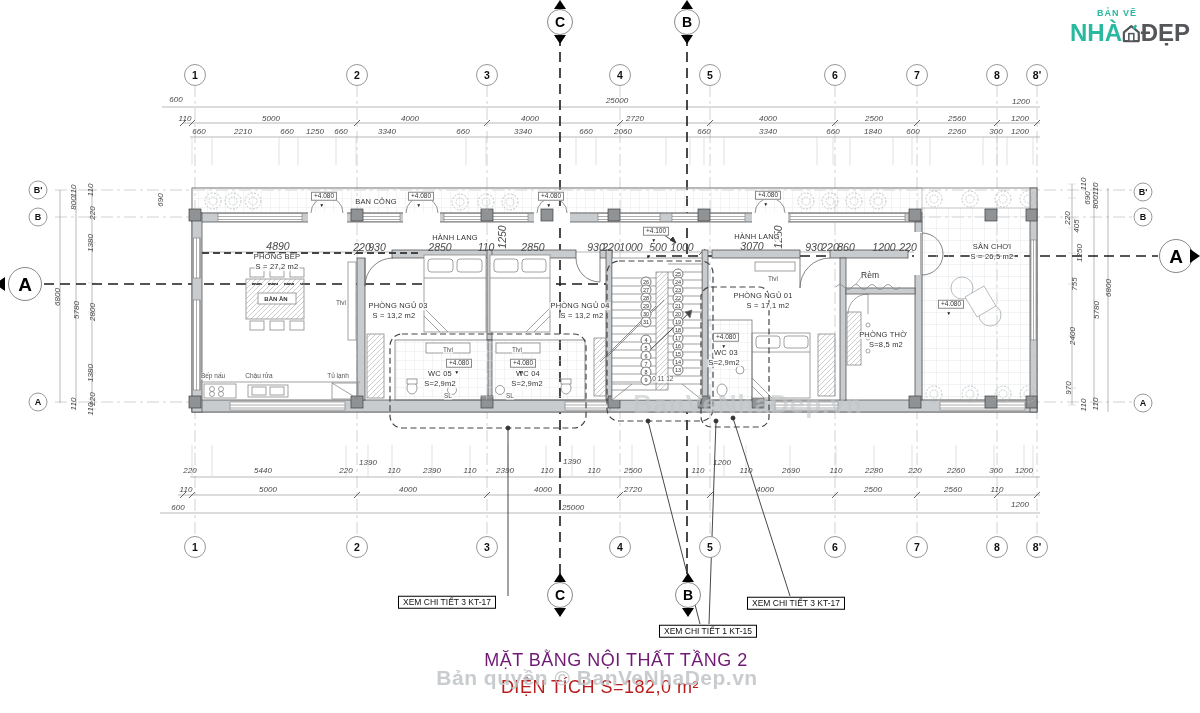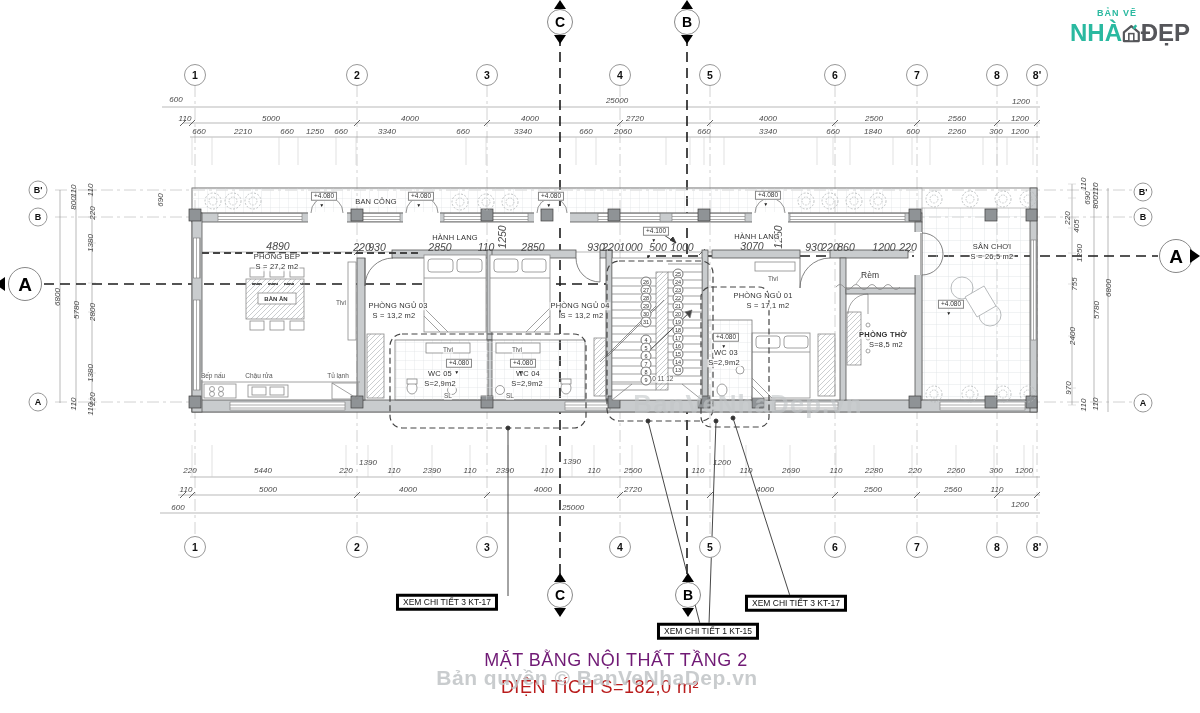--- a/index.html
+++ b/index.html
@@ -16,21 +16,21 @@
   .fix.b{font-weight:bold;font-size:6px;color:#333;}
   .fix.md{font-size:8.5px;color:#333;}
   .elev{font-size:6.5px;border:1px solid #888;background:#fff;padding:0 2px;color:#333;}
   .elev::after{content:"▼";position:absolute;left:30%;bottom:-8px;font-size:5px;color:#222;}
   .snum{width:9px;height:9px;border:1px solid #777;border-radius:50%;background:#fff;
         font-size:5.5px;display:flex;align-items:center;justify-content:center;color:#333;
         transform:translate(-50%,-50%);}
   .bubble{width:20px;height:20px;border:1px solid #999;border-radius:50%;background:#fff;
           font-size:10.5px;font-weight:bold;color:#111;display:flex;align-items:center;justify-content:center;z-index:3;}
   .bubble.sm{width:17px;height:17px;font-size:9px;}
-  .callout{font-size:8.5px;border:3px solid #000000;background:#fff;padding:1px 4px;color:#111;z-index:3;}
+  .callout{font-size:8.5px;border:1px solid #000000;background:#fff;padding:1px 4px;color:#111;z-index:3;}
   .wm{font-size:26px;font-weight:bold;color:#c3c7c9;opacity:.6;letter-spacing:1px;z-index:3;}
   .wm2{font-size:21px;font-weight:bold;color:#c0c4c6;opacity:.85;letter-spacing:.5px;z-index:4;}
   .sect{width:24px;height:24px;border:1px solid #888;border-radius:50%;background:#fff;color:#000;
         font-weight:bold;font-size:14px;display:flex;align-items:center;justify-content:center;z-index:3;}
   .sect::before,.sect::after{content:"";position:absolute;left:50%;margin-left:-6px;
         border-left:6px solid transparent;border-right:6px solid transparent;}
   .sect::before{top:-10px;border-bottom:9px solid #000;}
   .sect::after{bottom:-10px;border-top:9px solid #000;}
   .sect.s-big{width:32px;height:32px;font-size:19px;border-width:1.2px;}
   .sect.s-big::before{display:none;}
@@ -443,21 +443,21 @@
       <div class="lbl dim big rot" style="left: 502px; top: 237px;">1250</div>
       <div class="lbl dim big rot" style="left: 778px; top: 237px;">1250</div>
       <div class="lbl room" style="left: 277px; top: 257px;">PHÒNG BẾP</div>
       <div class="lbl room" style="left: 277px; top: 267px;">S = 27,2 m2</div>
       <div class="lbl room" style="left: 398px; top: 306px;">PHÒNG NGỦ 03</div>
       <div class="lbl room" style="left: 394px; top: 316px;">S = 13,2 m2</div>
       <div class="lbl room" style="left: 580px; top: 306px;">PHÒNG NGỦ 04</div>
       <div class="lbl room" style="left: 582px; top: 316px;">S = 13,2 m2</div>
       <div class="lbl room" style="left: 763px; top: 296px;">PHÒNG NGỦ 01</div>
       <div class="lbl room" style="left: 768px; top: 306px;">S = 17,1 m2</div>
-      <div class="lbl room" style="left: 883px; top: 335px; font-weight: bold;">PHÒNG THỜ</div>
+      <div class="lbl room" style="left: 883px; top: 335px;">PHÒNG THỜ</div>
       <div class="lbl room" style="left: 886px; top: 345px;">S=8,5 m2</div>
       <div class="lbl room" style="left: 440px; top: 374px;">WC 05</div>
       <div class="lbl room" style="left: 440px; top: 384px;">S=2,9m2</div>
       <div class="lbl room" style="left: 528px; top: 374px;">WC 04</div>
       <div class="lbl room" style="left: 527px; top: 384px;">S=2,9m2</div>
       <div class="lbl room" style="left: 726px; top: 353px;">WC 03</div>
       <div class="lbl room" style="left: 724px; top: 363px;">S=2,9m2</div>
       <div class="lbl room" style="left: 992px; top: 247px;">SÂN CHƠI</div>
       <div class="lbl room" style="left: 992px; top: 257px;">S = 26,5 m2</div>
       <div class="lbl room" style="left: 376px; top: 202px;">BAN CÔNG</div>

